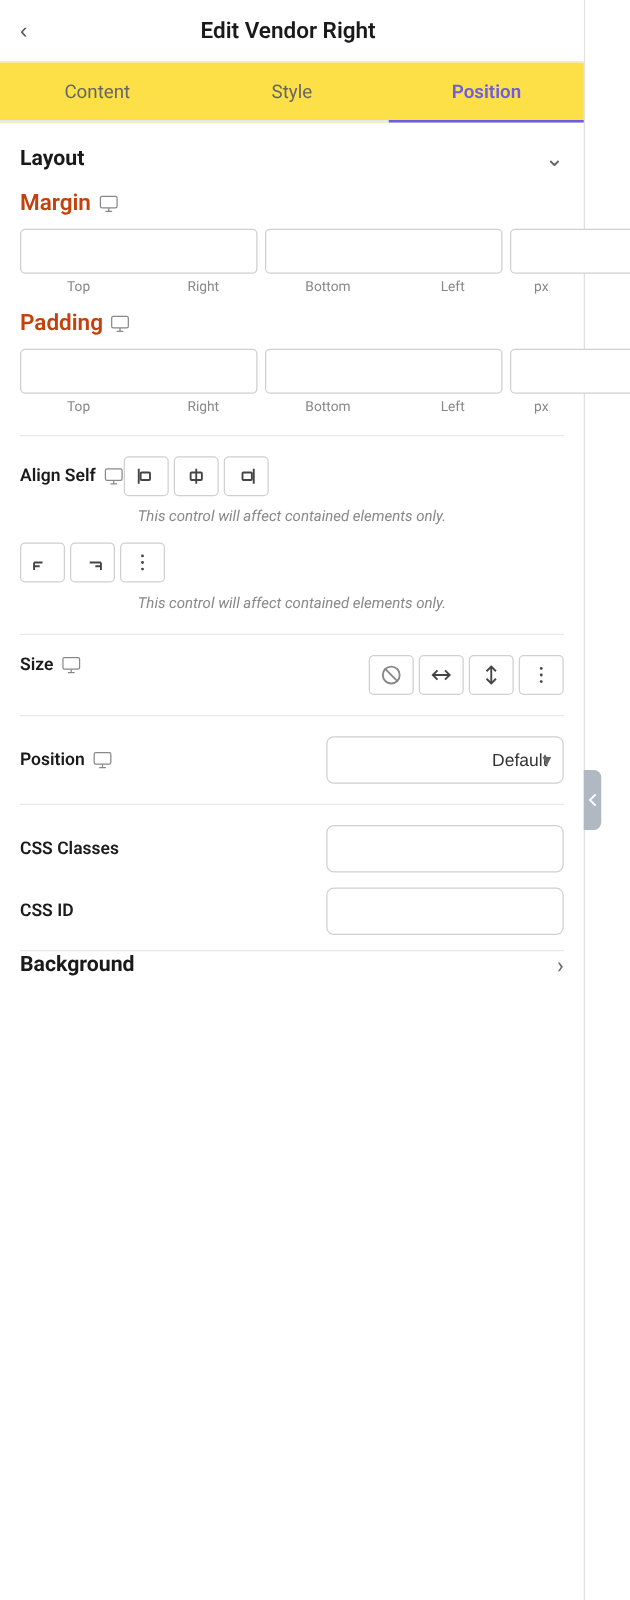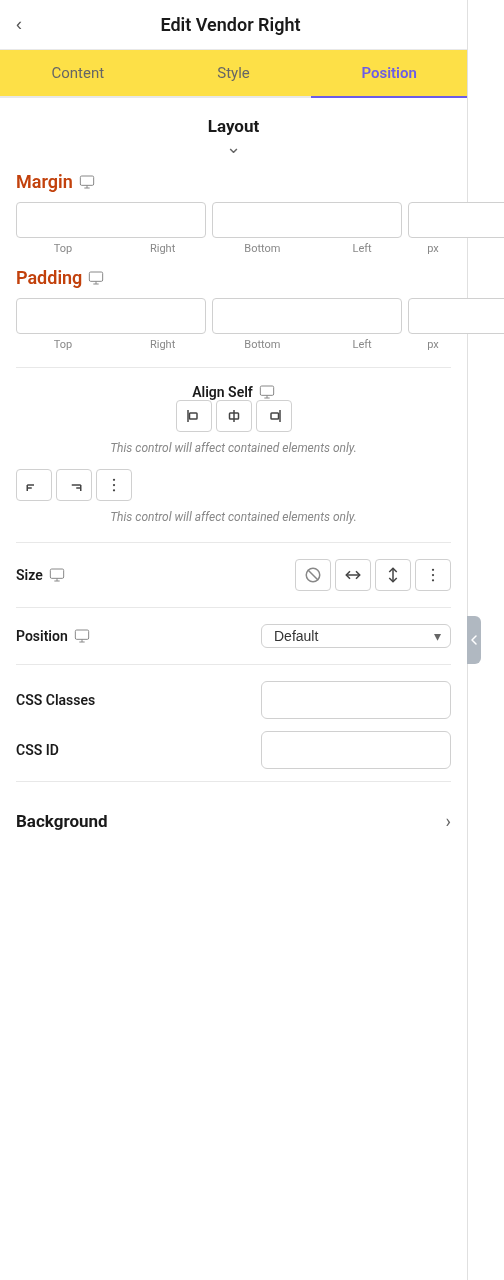--- a/index.html
+++ b/index.html
@@ -91,21 +91,20 @@
     .content {
       padding: 0 16px;
     }
 
     
     .section-header {
       display: flex;
       align-items: center;
       justify-content: space-between;
       padding: 18px 0 14px 0;
-      flex-direction: column;
     }
 
     .section-title {
       font-size: 17px;
       font-weight: 700;
       color: #1a1a1a;
     }
 
     .chevron-icon {
       font-size: 18px;
@@ -169,21 +168,20 @@
       border-top: 1px solid #e8e8e8;
       margin: 16px 0;
     }
 
     
     .row-control {
       display: flex;
       align-items: center;
       justify-content: flex-start;
       margin-bottom: 8px;
-      flex-direction: column;
     }
 
     .row-label {
       font-size: 14px;
       font-weight: 600;
       color: #1a1a1a;
       display: flex;
       align-items: center;
       gap: 6px;
     }
@@ -233,21 +231,21 @@
       align-items: center;
       justify-content: center;
       cursor: pointer;
       font-size: 14px;
       color: #444;
     }
 
     
     .size-row {
       display: flex;
-      align-items: center;
+      align-items: flex-start;
       justify-content: space-between;
       margin-bottom: 4px;
     }
 
     .size-btn-group {
       display: flex;
       gap: 4px;
     }
 
     .size-btn {
@@ -272,29 +270,30 @@
       margin-bottom: 4px;
     }
 
     .select-wrapper {
       position: relative;
       width: 190px;
     }
 
     .select-wrapper select {
       width: 100%;
-      height: 24px;
+      height: 38px;
       border: 1px solid #d0d0d0;
       border-radius: 6px;
       padding: 0 12px;
       font-size: 14px;
       color: #333;
       background: #fff;
       appearance: none;
       cursor: pointer;
+      text-align: right;
     }
 
     .select-wrapper::after {
       content: '▾';
       position: absolute;
       right: 10px;
       top: 50%;
       transform: translateY(-50%);
       font-size: 14px;
       color: #666;
@@ -333,23 +332,23 @@
       border-radius: 6px;
       padding: 0 10px;
       font-size: 13px;
       color: #333;
       background: #fff;
     }
 
     
     .bg-section {
       display: flex;
-      align-items: flex-end;
+      align-items: flex-start;
       justify-content: space-between;
-      padding: 28px 0;
+      padding: 1px 0;
       border-top: 1px solid #e8e8e8;
       margin-top: 8px;
     }
 
     .bg-title {
       font-size: 17px;
       font-weight: 700;
       color: #1a1a1a;
     }
 

